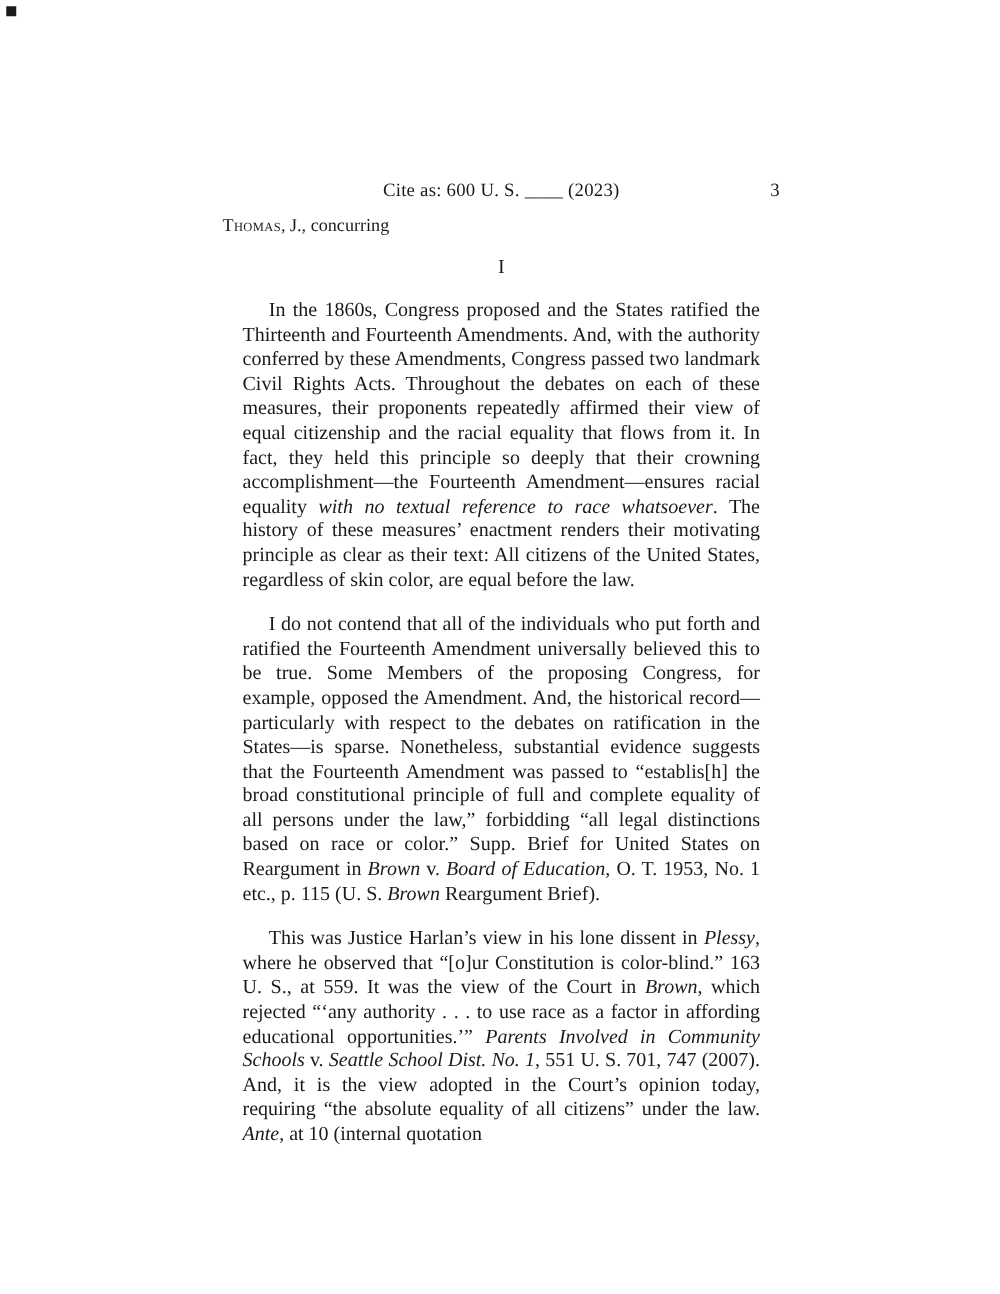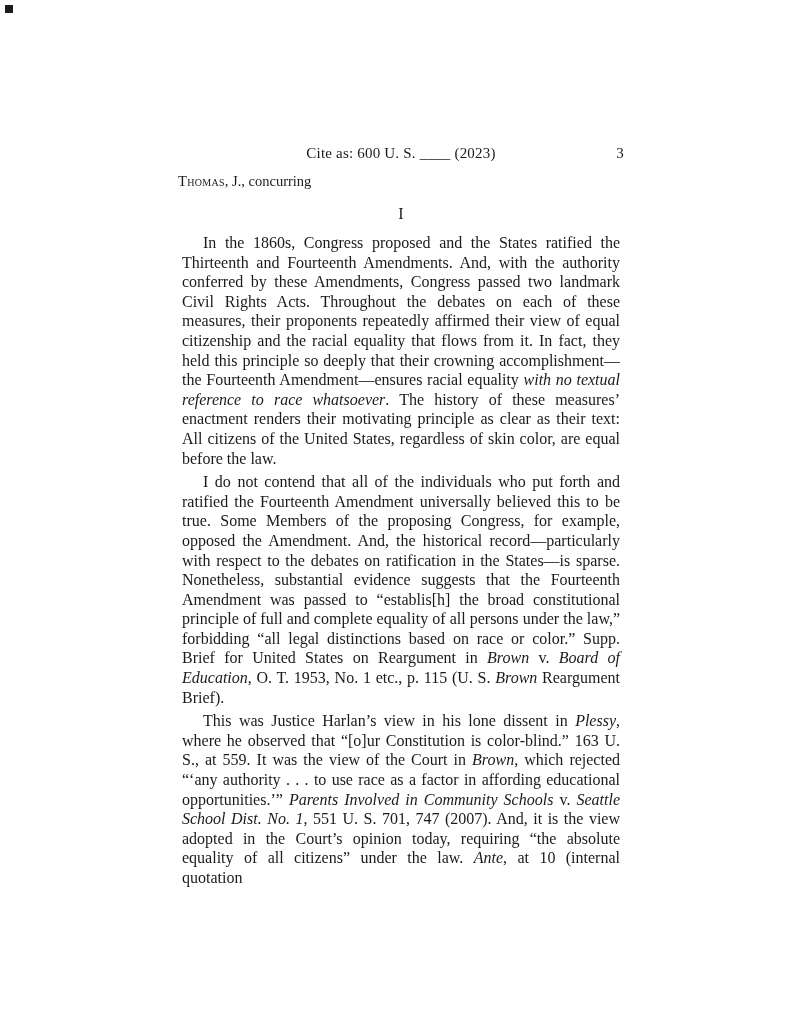--- a/index.html
+++ b/index.html
@@ -58,21 +58,21 @@
     font-size: 16px;
     margin-top: 15px;
   }
   .opinion-body {
     margin-top: 10px;
     font-size: 16px;
     line-height: 19.6px;
     text-align: justify;
   }
   .opinion-body p.para {
-    margin: 4px;
+    margin: 16px;
     text-indent: 21px;
   }
   .opinion-body i {
     font-style: italic;
   }
 </style>
 </head>
 <body>
 
 <div class="page">

